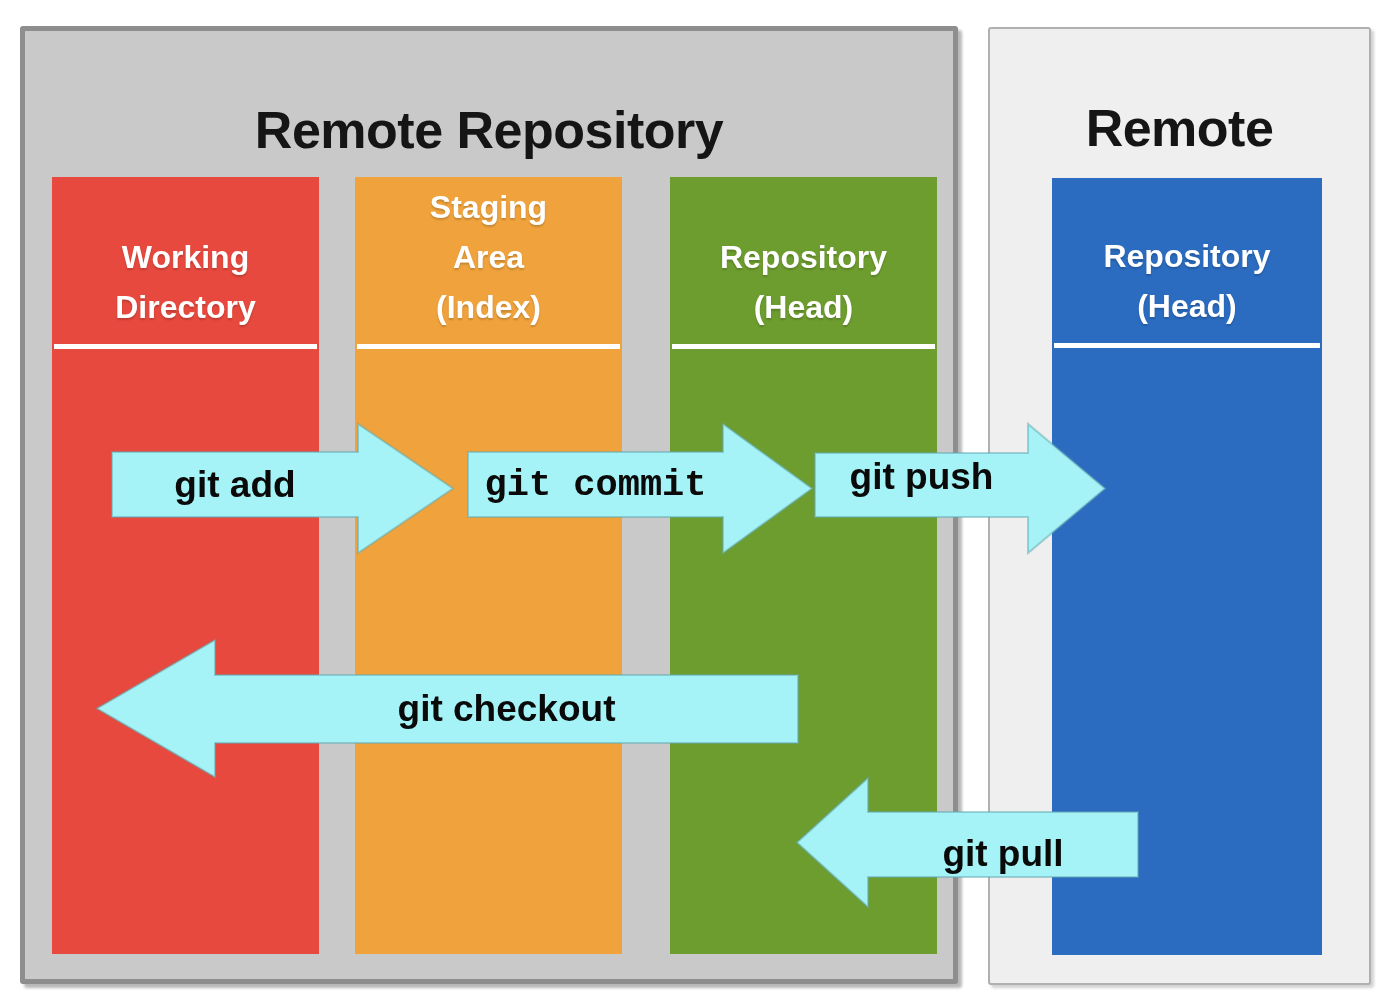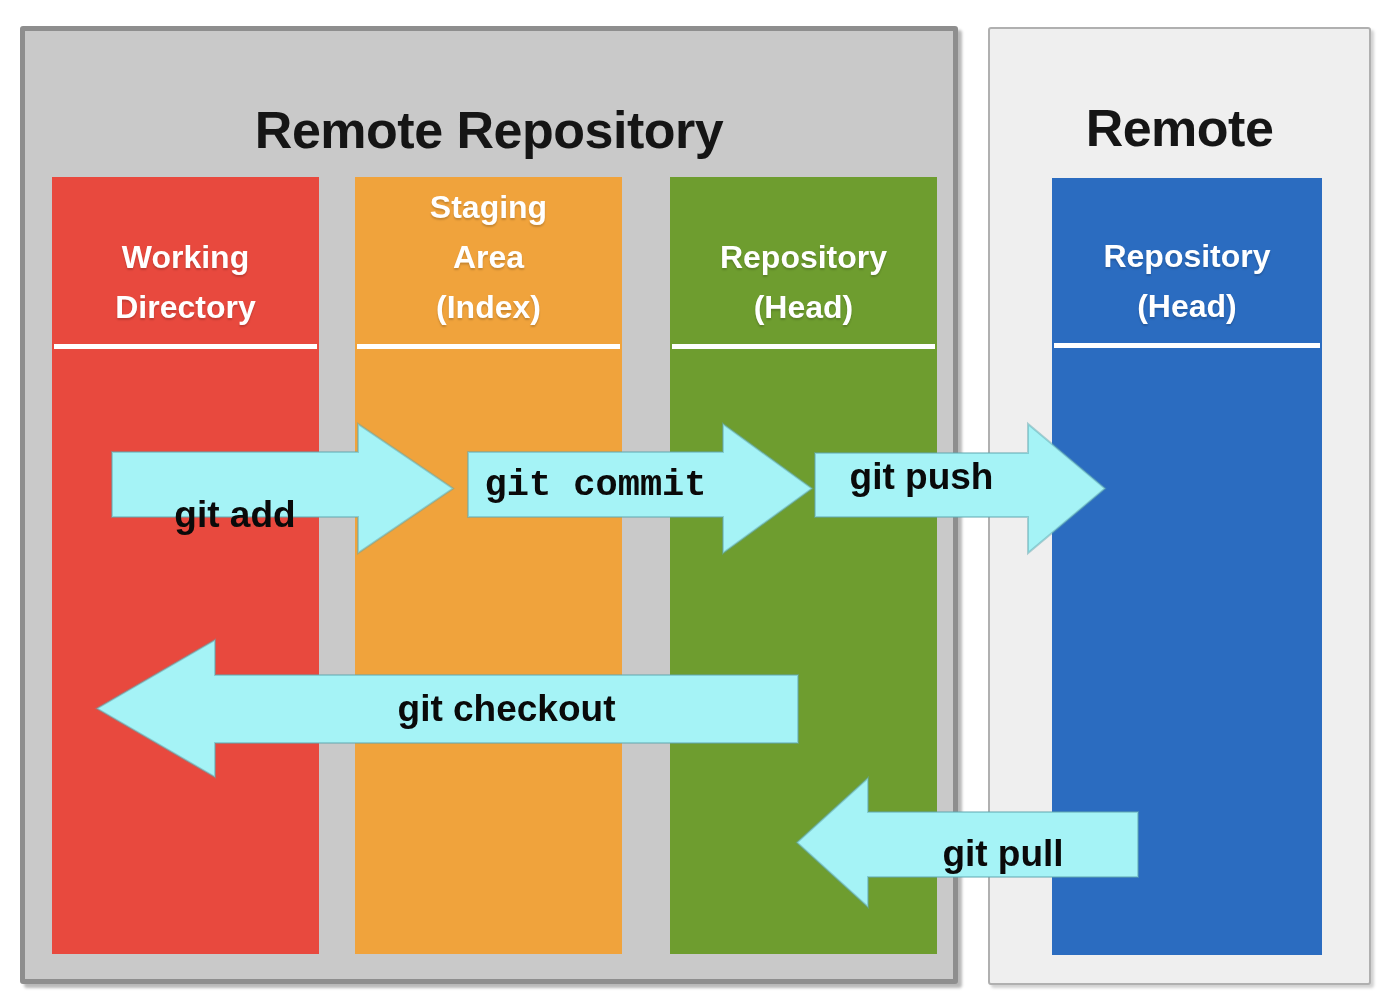--- a/index.html
+++ b/index.html
@@ -111,21 +111,21 @@
   <div class="column blue col-remote-repository-head" style="left:1052px; top:178px; width:270px; height:777px;">
     <div class="col-label">Repository
 (Head)</div>
     <div class="col-underline"></div>
   </div>
 
   <div class="arrow" style="left:112px; top:424px; width:341px; height:129px;">
     <svg width="341" height="129" viewBox="0 0 341 129" aria-hidden="true">
       <polygon points="0,28 246,28 246,0 341,64.5 246,129 246,93 0,93"></polygon>
     </svg>
-    <span class="arrow-label" style="left:0; top:28px; width:246px; height:66px;margin-top:30px;">git add</span>
+    <span class="arrow-label" style="left:0; top:28px; width:246px; height:66px;">git add</span>
   </div>
 
   <div class="arrow" style="left:468px; top:424px; width:344px; height:129px;font-family:Liberation Mono, monospace;">
     <svg width="344" height="129" viewBox="0 0 344 129" aria-hidden="true">
       <polygon points="0,28 255,28 255,0 344,64.5 255,129 255,93 0,93"></polygon>
     </svg>
     <span class="arrow-label" style="left:0; top:28px; width:255px; height:65px;">git commit</span>
   </div>
 
   <div class="arrow" style="left:815px; top:424px; width:290px; height:129px;">

